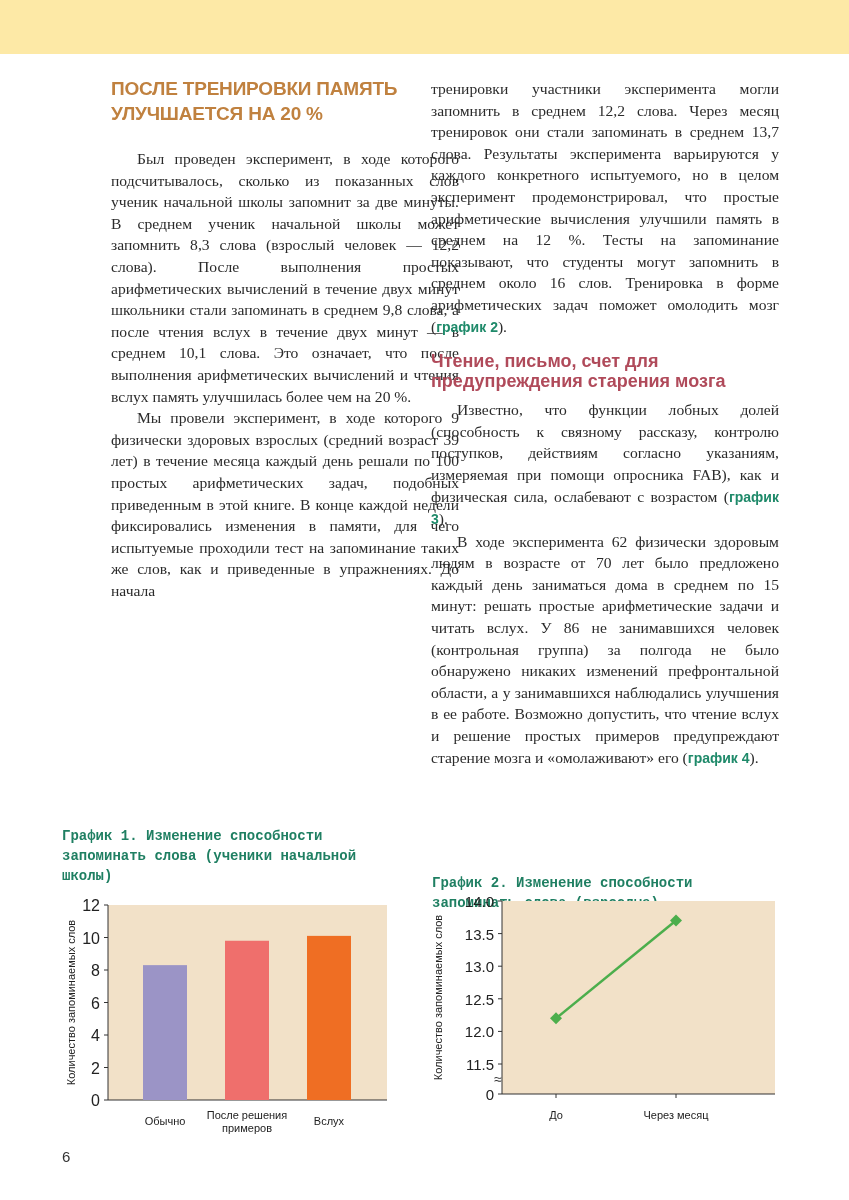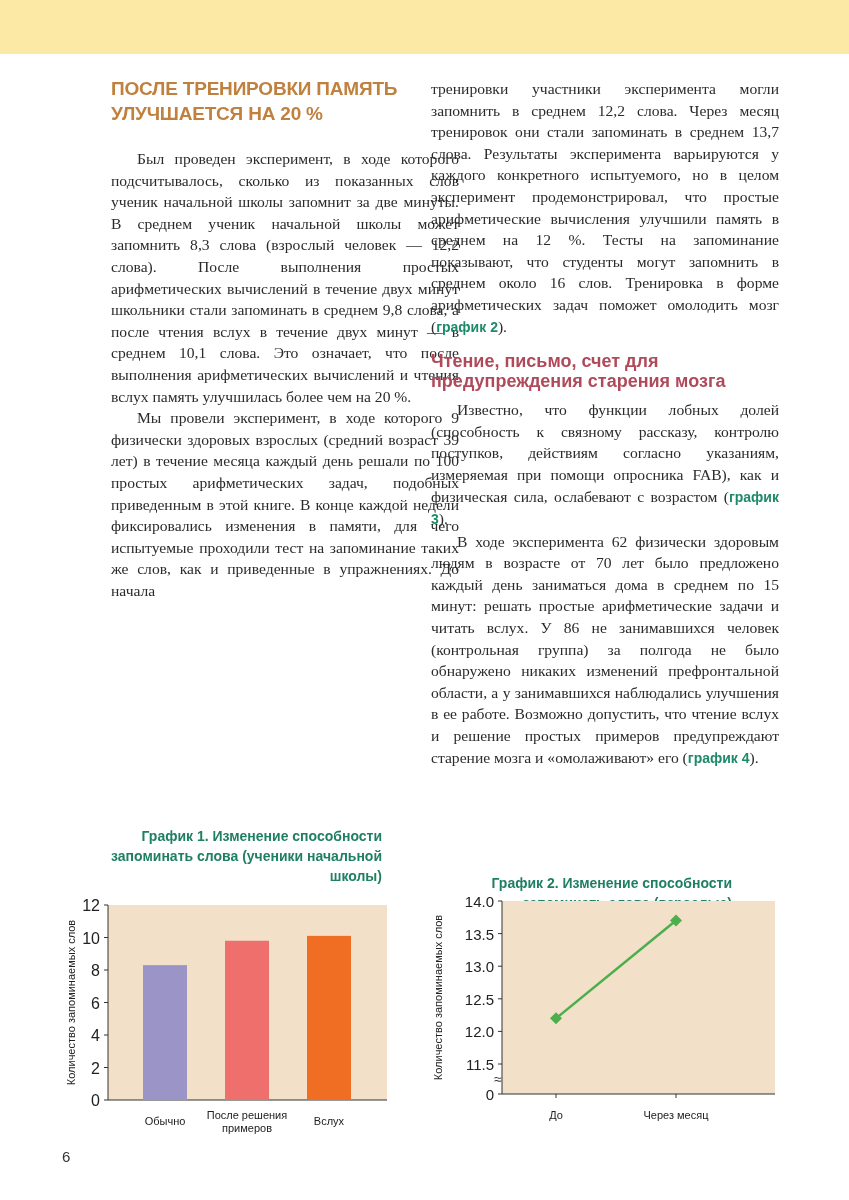--- a/index.html
+++ b/index.html
@@ -6,21 +6,21 @@
   body { width: 849px; height: 1200px; background: #ffffff; position: relative; overflow: hidden; font-family: "Liberation Serif", "DejaVu Serif", serif; color: #2b2b2b; }
   .top-band { position: absolute; left: 0; top: 0; width: 849px; height: 54px; background: #fde9a6; }
   .col { position: absolute; top: 70px; width: 348px; }
   .col-left { left: 63px; margin-left: 48px; }
   .col-right { left: 431px; }
   .body-text { font-size: 15.6px; line-height: 21.6px; text-align: justify; margin: 0; }
   .body-text.indent { text-indent: 26px; }
   .ref { font-family: "Liberation Sans", "DejaVu Sans", sans-serif; font-weight: bold; color: #1f8a6a; font-size: 14px; }
   .h-main { font-family: "Liberation Sans", "DejaVu Sans", sans-serif; font-weight: bold; color: #c0813f; font-size: 19px; line-height: 25px; margin: 6px 0 22px 0; letter-spacing: -0.2px; }
   .h-sub { font-family: "Liberation Sans", "DejaVu Sans", sans-serif; font-weight: bold; color: #b04a5a; font-size: 18px; line-height: 20px; margin: 13px 0 8px 0; }
-  .chart-title { position: absolute; font-family: Liberation Sans, sans-serif; font-weight: bold; color: #1f7f62; font-size: 14px; line-height: 20px; text-align: right; }
+  .chart-title { position: absolute; font-family: Liberation Mono, monospace; font-weight: bold; color: #1f7f62; font-size: 14px; line-height: 20px; }
   .chart-svg { position: absolute; }
   .page-num { position: absolute; left: 62px; top: 1148px; font-family: "Liberation Sans", "DejaVu Sans", sans-serif; font-size: 15px; color: #333; }
 </style>
 </head>
 <body>
 
 <div class="top-band"></div>
 
 <div class="col col-left">
   <h1 class="h-main">ПОСЛЕ ТРЕНИРОВКИ ПАМЯТЬ УЛУЧШАЕТСЯ НА 20 %</h1>

